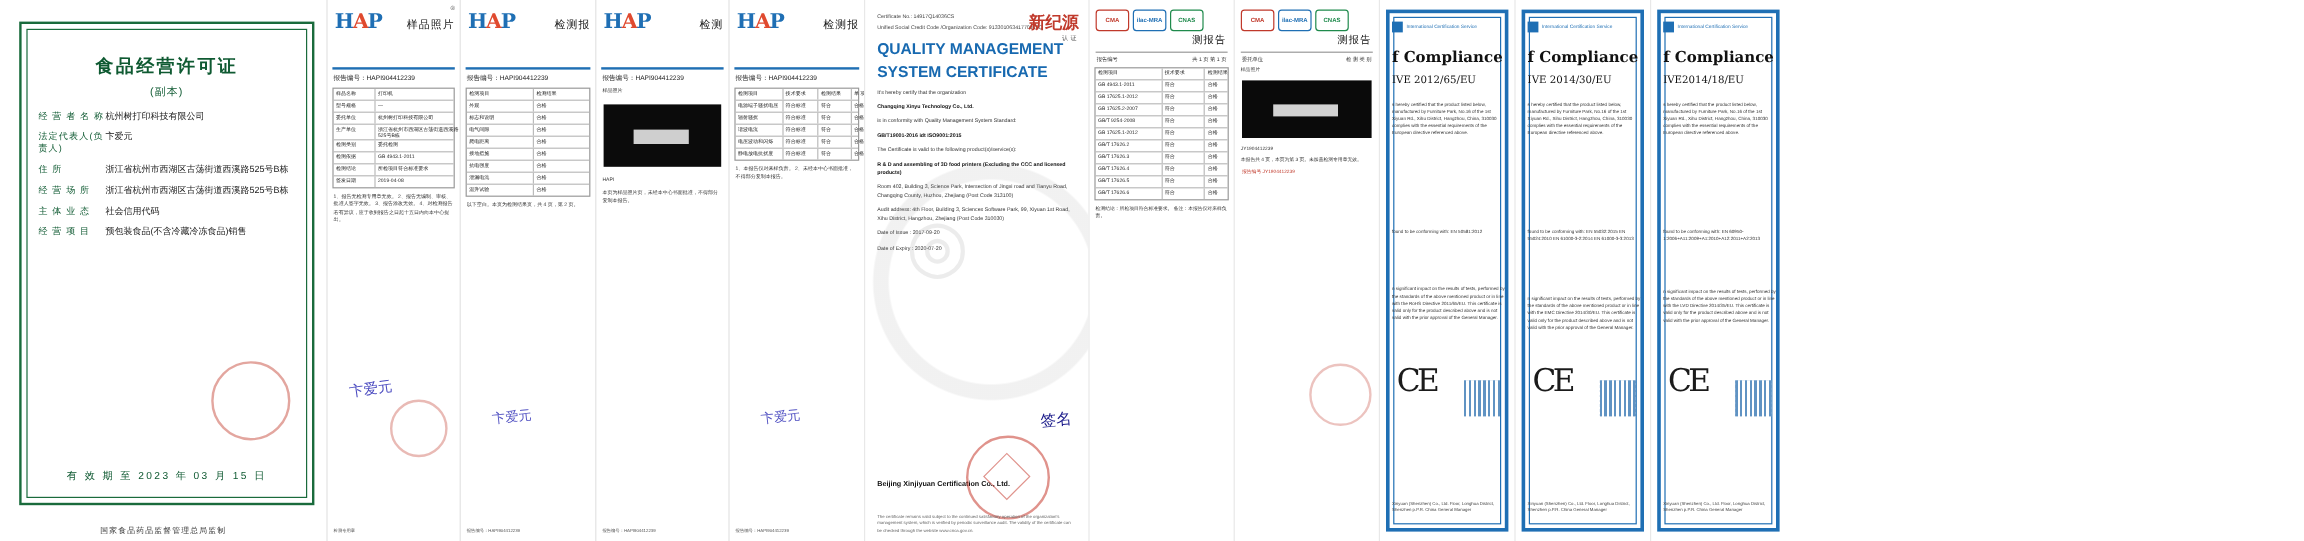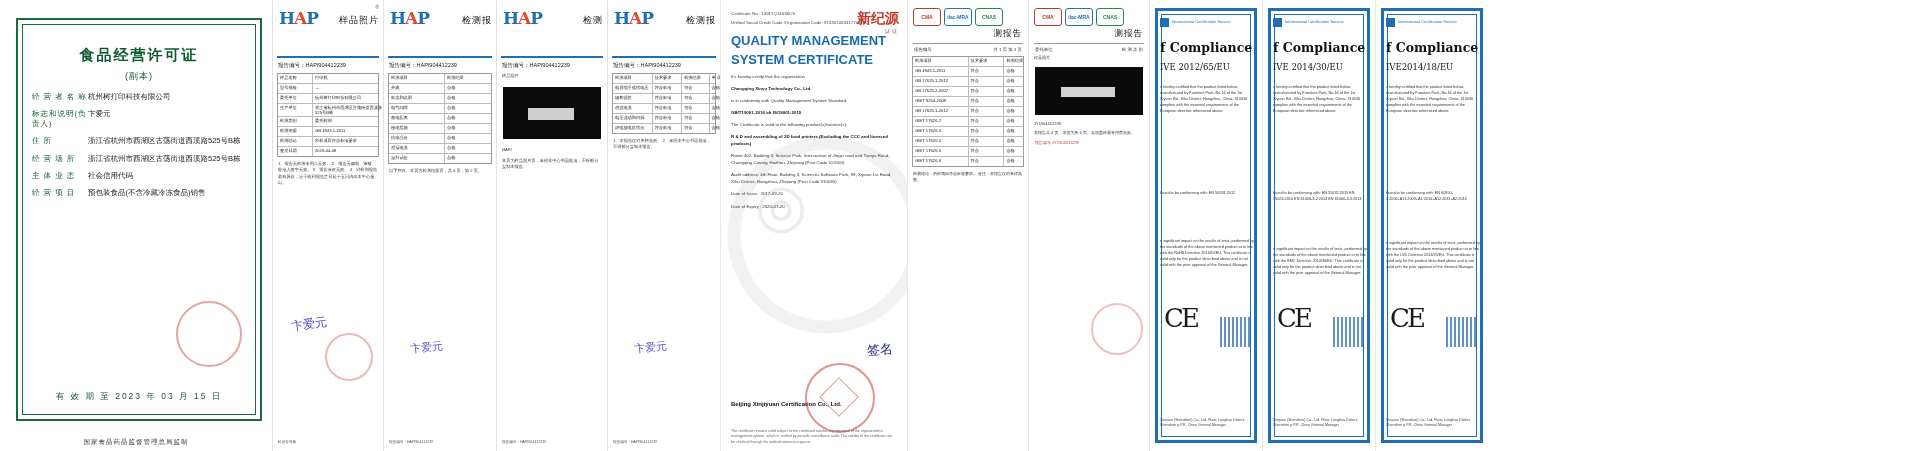--- a/index.html
+++ b/index.html
@@ -99,21 +99,21 @@
   <div class="doc lic">
     <div class="lic-inner">
       <div class="lic-title">食品经营许可证</div>
       <div class="lic-sub">(副本)</div>
       <div class="lic-rows">
         <div class="lic-row">
           <div class="lic-k">经 营 者 名 称</div>
           <div class="lic-v">杭州树打印科技有限公司</div>
         </div>
         <div class="lic-row">
-          <div class="lic-k">标志和说明(负责人)</div>
+          <div class="lic-k">法定代表人(负责人)</div>
           <div class="lic-v">卞爱元</div>
         </div>
         <div class="lic-row">
           <div class="lic-k">住         所</div>
           <div class="lic-v">浙江省杭州市西湖区古荡街道西溪路525号B栋</div>
         </div>
         <div class="lic-row">
           <div class="lic-k">经 营 场 所</div>
           <div class="lic-v">浙江省杭州市西湖区古荡街道西溪路525号B栋</div>
         </div>

